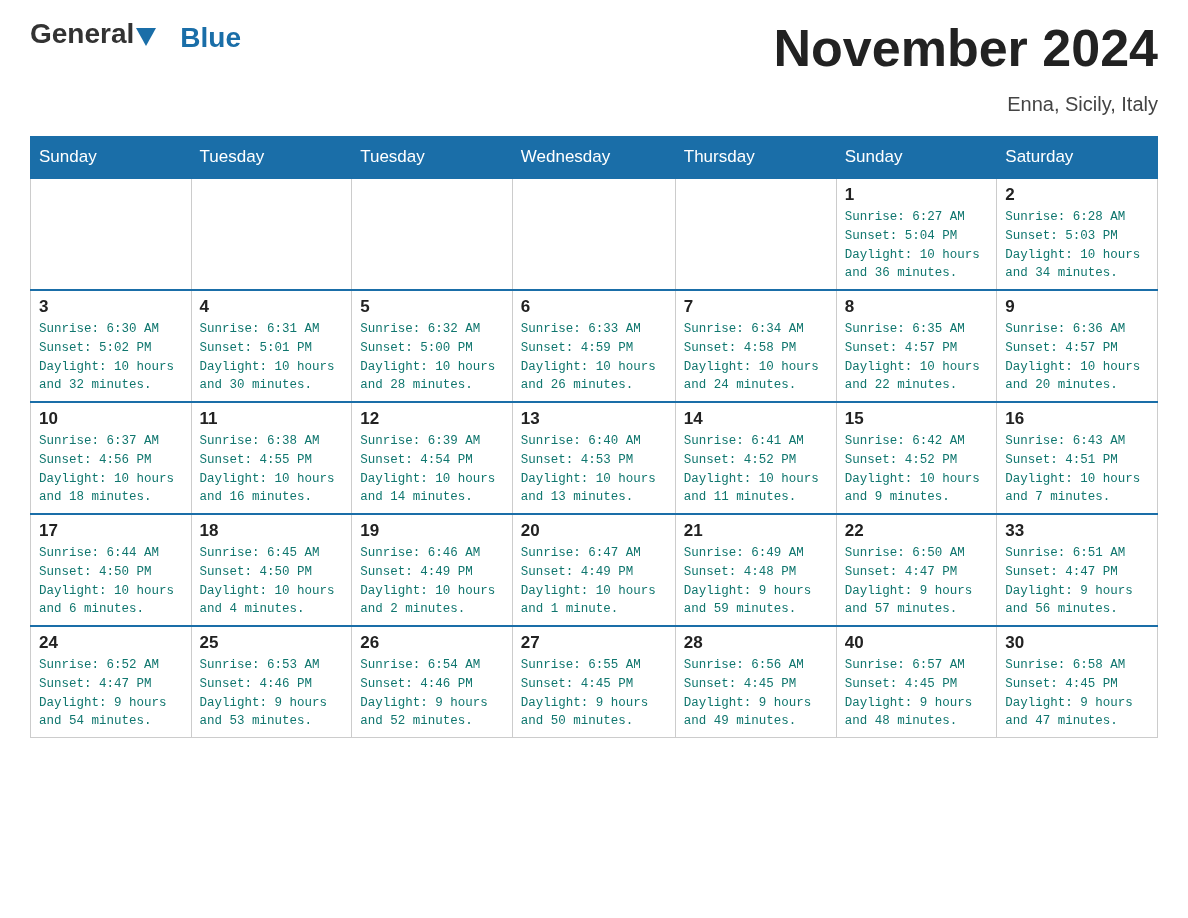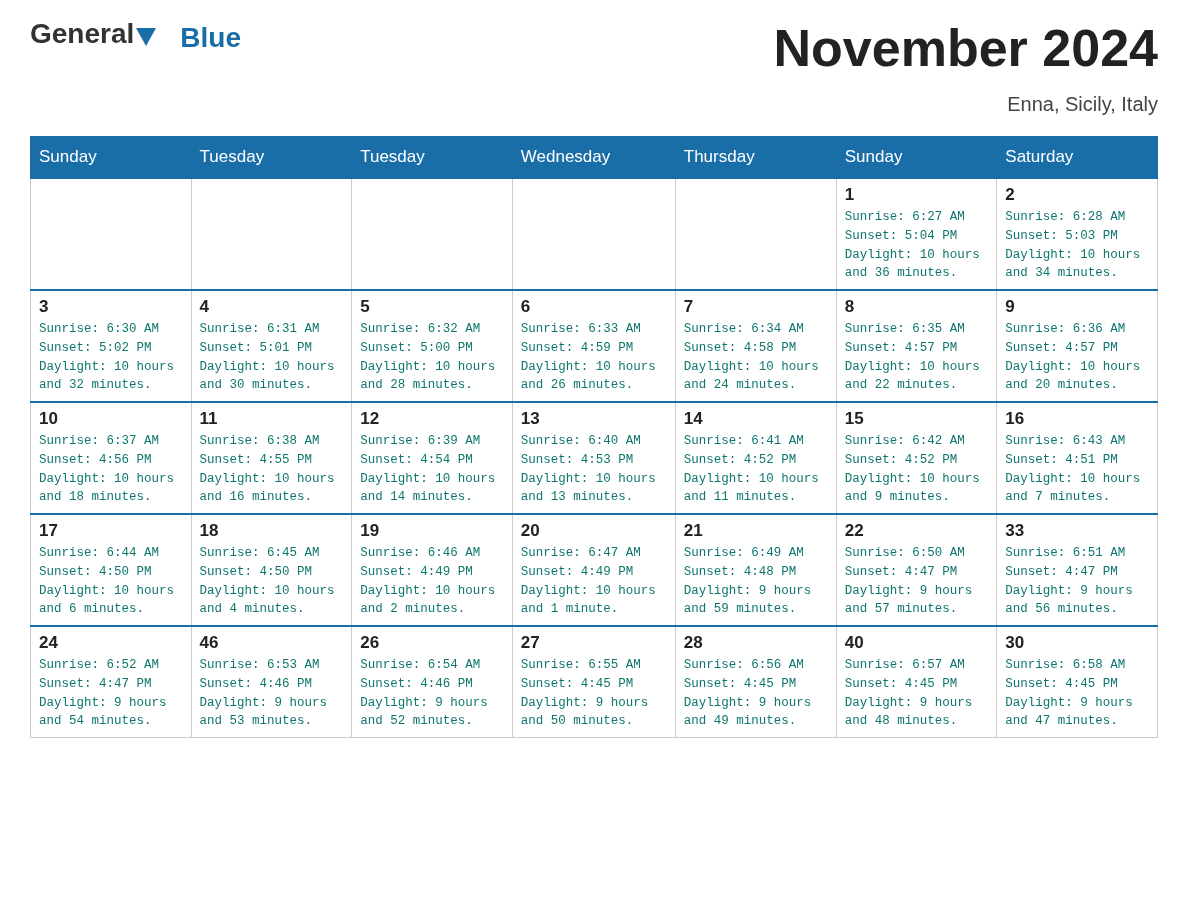--- a/index.html
+++ b/index.html
@@ -239,21 +239,21 @@
           <span class="day-num">33</span>
           <div class="day-info">Sunrise: 6:51 AM<br>Sunset: 4:47 PM<br>Daylight: 9 hours<br>and 56 minutes.</div>
         </td>
       </tr>
       <tr>
         <td>
           <span class="day-num">24</span>
           <div class="day-info">Sunrise: 6:52 AM<br>Sunset: 4:47 PM<br>Daylight: 9 hours<br>and 54 minutes.</div>
         </td>
         <td>
-          <span class="day-num">46</span>
+          <span class="day-num">25</span>
           <div class="day-info">Sunrise: 6:53 AM<br>Sunset: 4:46 PM<br>Daylight: 9 hours<br>and 53 minutes.</div>
         </td>
         <td>
           <span class="day-num">26</span>
           <div class="day-info">Sunrise: 6:54 AM<br>Sunset: 4:46 PM<br>Daylight: 9 hours<br>and 52 minutes.</div>
         </td>
         <td>
           <span class="day-num">27</span>
           <div class="day-info">Sunrise: 6:55 AM<br>Sunset: 4:45 PM<br>Daylight: 9 hours<br>and 50 minutes.</div>
         </td>

